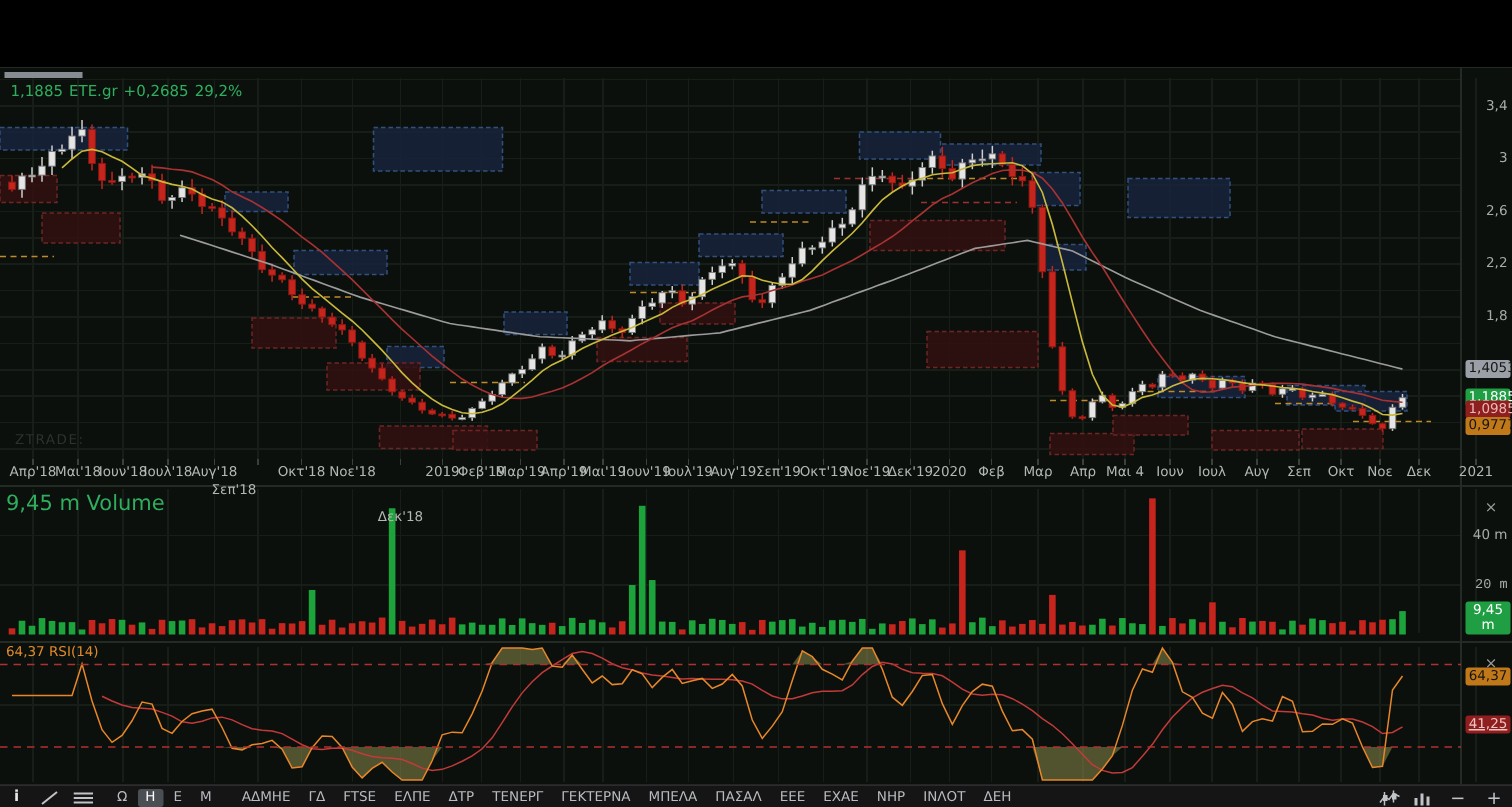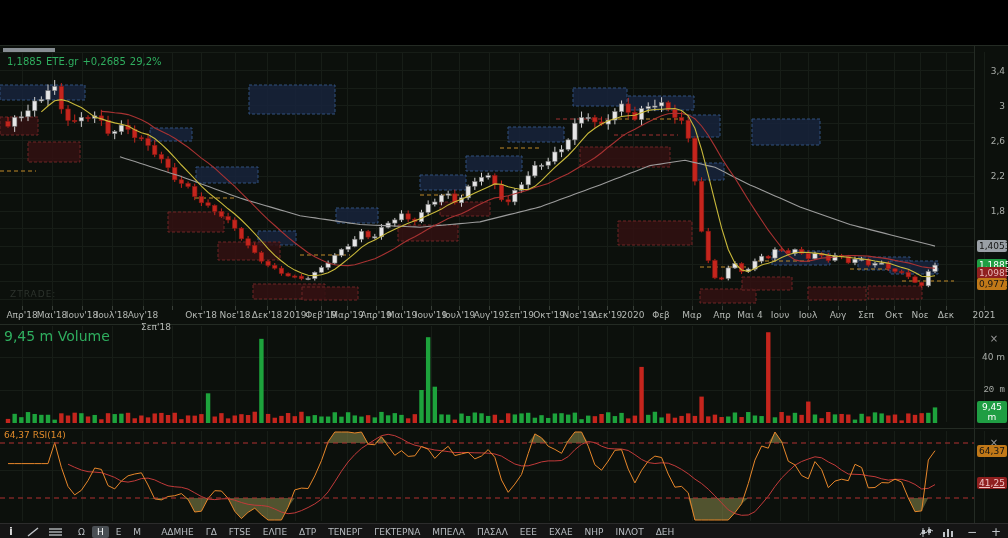--- a/index.html
+++ b/index.html
@@ -702,21 +702,21 @@
 
   <div id="axis-labels">
       <div class="xlab" style="left: 22px;">Απρ'18</div>
       <div class="xlab" style="left: 52px;">Μαι'18</div>
       <div class="xlab" style="left: 82px;">Ιουν'18</div>
       <div class="xlab" style="left: 112px;">Ιουλ'18</div>
       <div class="xlab" style="left: 143px;">Αυγ'18</div>
       <div class="xlab" style="left: 156px; margin-top: 12px;">Σεπ'18</div>
       <div class="xlab" style="left: 201px;">Οκτ'18</div>
       <div class="xlab" style="left: 235px;">Νοε'18</div>
-      <div class="xlab" style="left: 267px;">Δεκ'18</div>
+      <div class="xlab" style="left: 267px; margin-top: 30px;">Δεκ'18</div>
       <div class="xlab" style="left: 295px;">2019</div>
       <div class="xlab" style="left: 321px;">Φεβ'19</div>
       <div class="xlab" style="left: 347px;">Μαρ'19</div>
       <div class="xlab" style="left: 376px;">Απρ'19</div>
       <div class="xlab" style="left: 402px;">Μαι'19</div>
       <div class="xlab" style="left: 431px;">Ιουν'19</div>
       <div class="xlab" style="left: 459px;">Ιουλ'19</div>
       <div class="xlab" style="left: 489px;">Αυγ'19</div>
       <div class="xlab" style="left: 519px;">Σεπ'19</div>
       <div class="xlab" style="left: 549px;">Οκτ'19</div>

